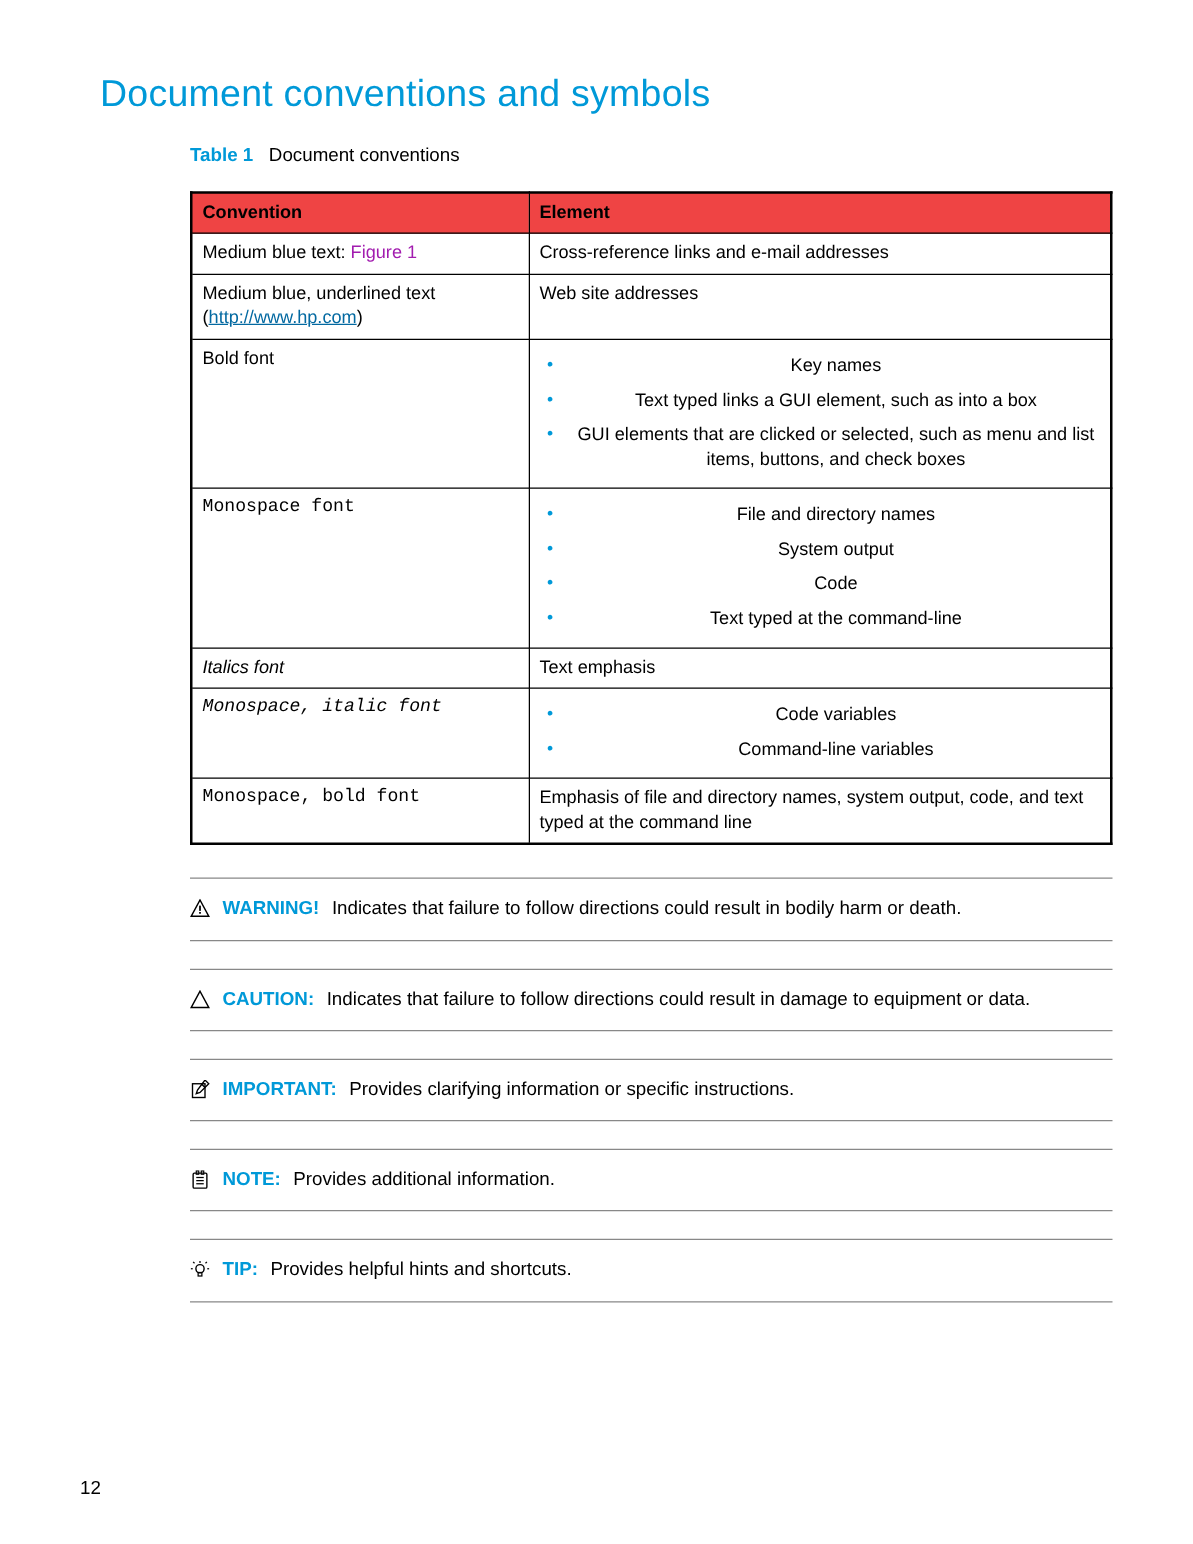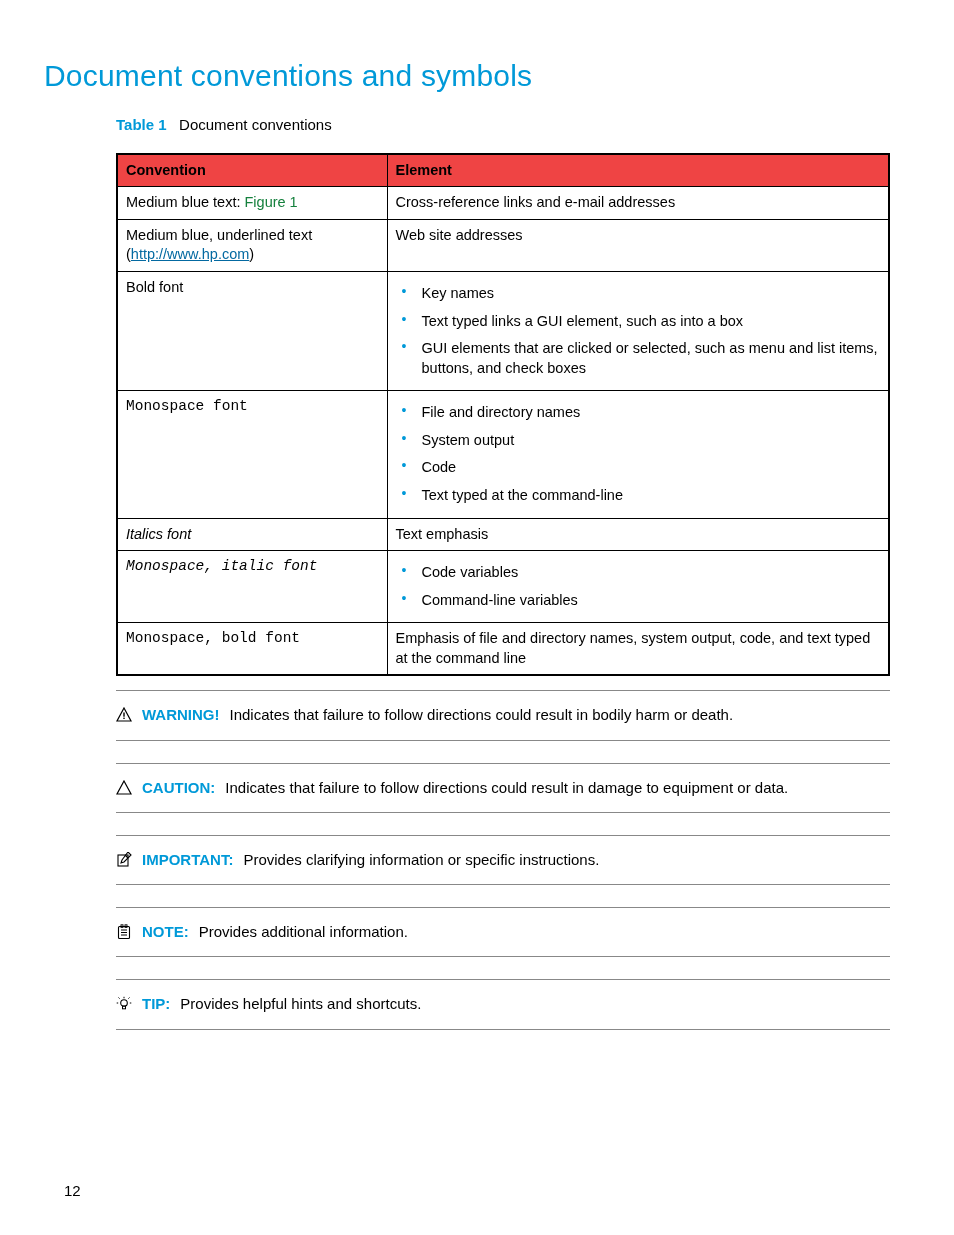--- a/index.html
+++ b/index.html
@@ -10,21 +10,21 @@
     font-family: "Futura", "Century Gothic", "Trebuchet MS", Arial, sans-serif;
     color: #000;
     background: #fff;
     font-size: 15px;
     line-height: 1.35;
   }
   .page {
     box-sizing: border-box;
     width: 954px;
     min-height: 1235px;
-    padding: 56px 64px 40px 44px;
+    padding: 56px 64px 40px 80px;
     position: relative;
   }
   h1.title {
     font-weight: 300;
     font-size: 30px;
     color: #0099d8;
     margin: 0 0 18px 0;
     letter-spacing: 0.2px;
   }
   .indented {
@@ -52,41 +52,42 @@
   }
   table.conv th {
     font-weight: 700;
     background: #ef4444;
   }
   table.conv col.c1 { width: 270px; }
   ul.blue {
     list-style: none;
     margin: 2px 0 2px 0;
     padding: 0 0 0 18px;
+    text-align: center;
   }
   ul.blue li {
     position: relative;
     padding: 4px 0 4px 8px;
   }
   ul.blue li::before {
     content: "•";
     color: #0099d8;
     position: absolute;
     left: -12px;
     top: 4px;
     font-size: 14px;
     line-height: 1;
   }
-  .link-blue { color: #15803d; }
+  .link-blue { color: #a21caf; }
   .link-blue-u { color: #0369a1; text-decoration: underline; }
   .mono { font-family: "Courier New", Courier, monospace; }
   .ital { font-style: italic; }
   .bold { font-weight: 400; }
 
-  .admon-block { margin-top: 14px; }
+  .admon-block { margin-top: 26px; }
   .admon {
     border-top: 1px solid #888;
     border-bottom: 1px solid #888;
     padding: 14px 0 14px 0;
     margin-bottom: 22px;
     display: flex;
     align-items: flex-start;
     gap: 10px;
     font-size: 15px;
   }

